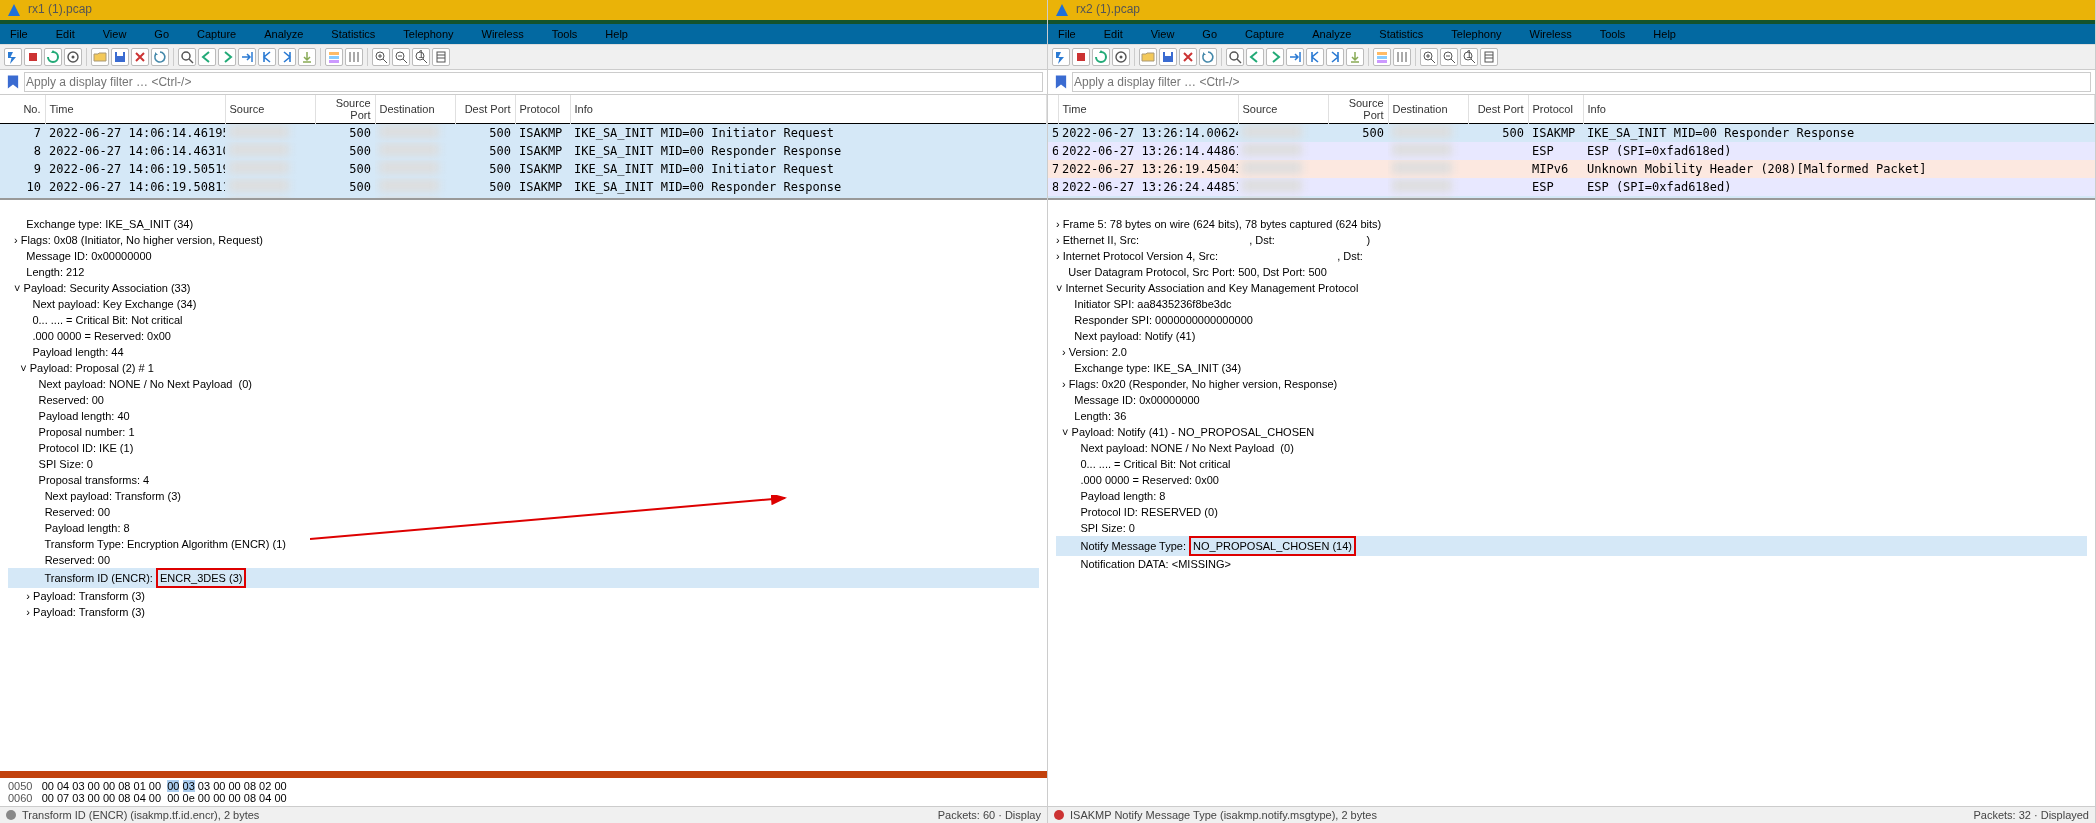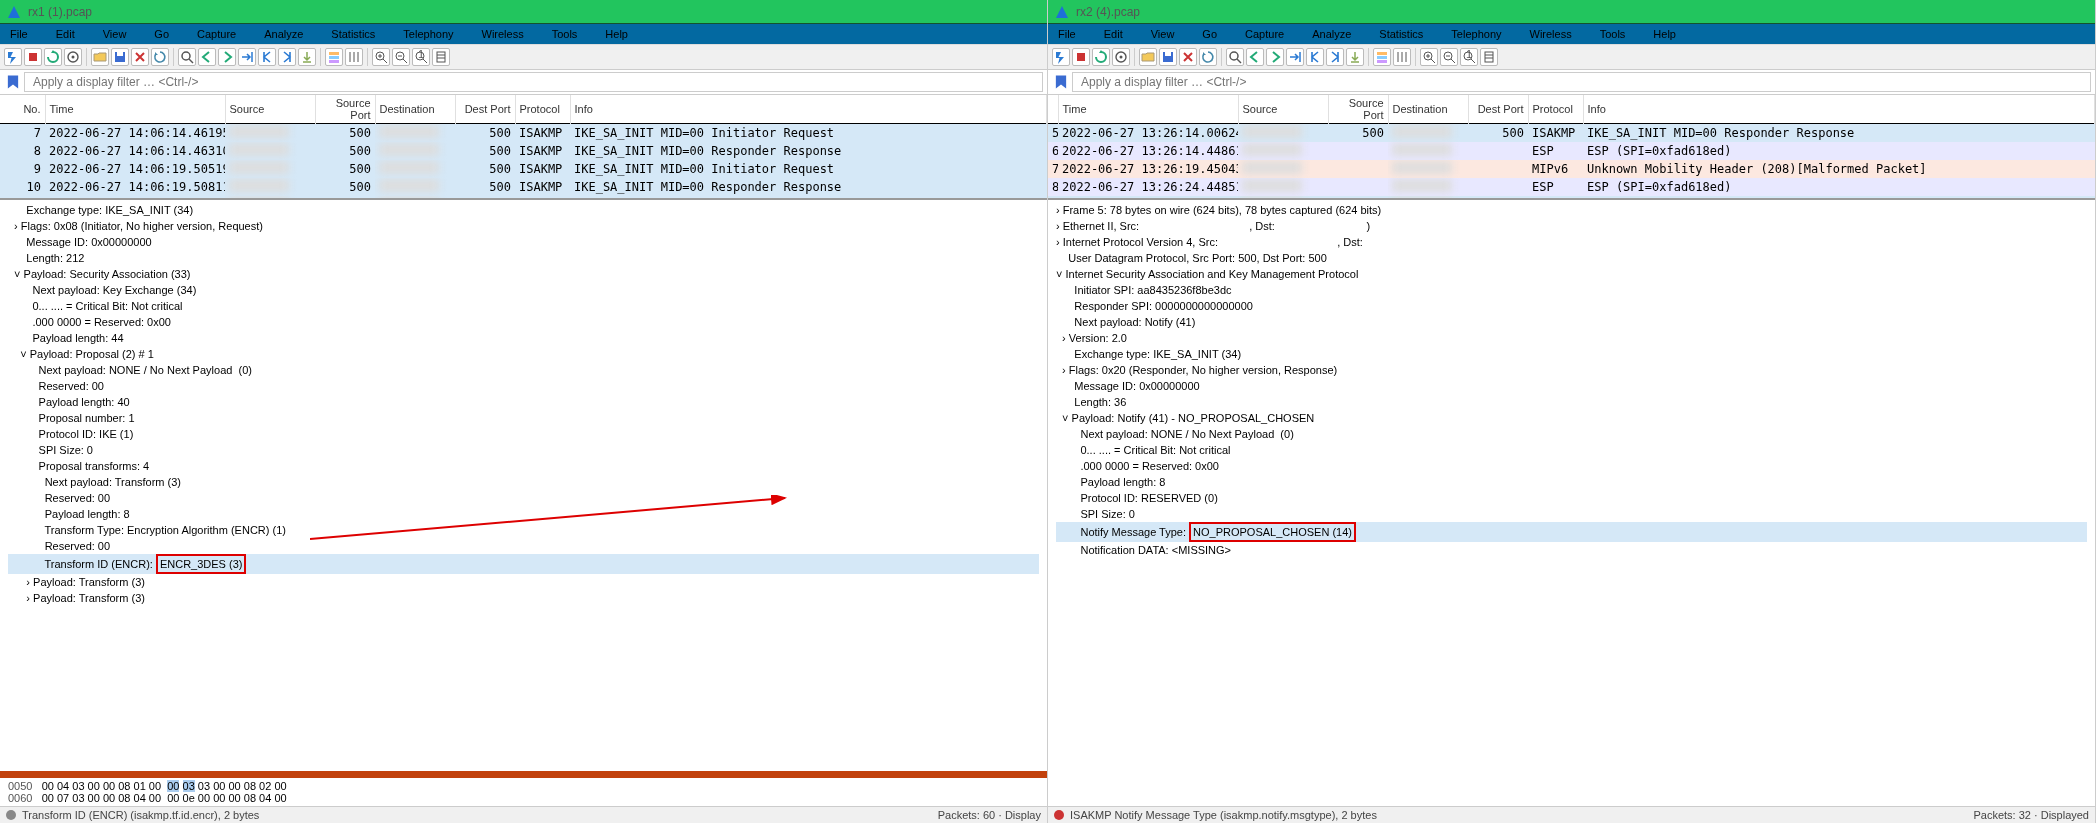--- a/index.html
+++ b/index.html
@@ -1,48 +1,48 @@
 <!DOCTYPE html>
 <html><head>
 <meta charset="utf-8">
 <style>
 * { box-sizing: border-box; margin: 0; padding: 0; font-family: "Segoe UI", Tahoma, sans-serif; font-size: 11px; }
 body { background: #fff; display: flex; width: 2096px; height: 823px; overflow: hidden; }
 .pane { flex: 1; display: flex; flex-direction: column; border-right: 1px solid #ccc; position: relative; }
-.title-bar { display: flex; align-items: center; height: 24px; padding: 2px 6px; background: #22c55e; border-bottom: 1px solid #14532d; }
+.title-bar { display: flex; height: 24px; padding: 2px 6px; background: #eab308; border-bottom: 4px solid #14532d; }
 .shark-fin { width: 16px; height: 16px; margin-right: 6px; }
 .shark-fin svg { width: 16px; height: 16px; }
 .title-text { color: #555; font-size: 12px; }
 .menu-bar { display: flex; gap: 16px; padding: 2px 4px; background: #0369a1; border-bottom: 1px solid #ddd; }
 .menu-item { padding: 2px 6px; cursor: pointer; }
 .toolbar { display: flex; align-items: center; gap: 2px; padding: 3px 4px; background: #f0f0f0; border-bottom: 1px solid #ccc; }
 .tb-icon { width: 18px; height: 18px; border: 1px solid #bbb; border-radius: 2px; display: flex; align-items: center; justify-content: center; background: #fff; cursor: pointer; font-size: 11px; }
 .tb-icon img, .tb-icon svg { width: 14px; height: 14px; }
 .tb-sep { width: 1px; height: 18px; background: #ccc; margin: 0 2px; }
 .filter-bar { display: flex; align-items: center; padding: 2px 4px; background: #fff; border-bottom: 1px solid #ccc; }
 .filter-icon { width: 18px; height: 18px; display: flex; align-items: center; justify-content: center; margin-right: 2px; cursor: pointer; }
-.filter-input { flex: 1; border: 1px solid #ccc; padding: 2px 8px; font-size: 12px; color: #888; background: #fff; }
+.filter-input { flex: 1; border: 1px solid #ccc; padding: 2px 1px; font-size: 12px; color: #888; background: #fff; }
 .packet-list { border-bottom: 1px solid #999; overflow: hidden; }
 .packet-header { background: #fff; border-bottom: 1px solid #000000; }
 .packet-header td { border-right: 1px solid #e0e0e0; padding: 2px 4px; font-weight: normal; color: #333; }
 table { border-collapse: collapse; width: 100%; table-layout: fixed; }
 .packet-row td { padding: 1px 4px; font-family: Consolas, monospace; font-size: 12px; white-space: nowrap; overflow: hidden; }
 .packet-row.sel { background: #d5e8f7; }
 .packet-row.normal { background: #e8e8ff; }
 .packet-row.normal2 { background: #fce8e0; }
 .col-no { width: 45px; text-align: right; }
 .col-time { width: 180px; }
 .col-src { width: 90px; }
 .col-sport { width: 60px; text-align: right; }
 .col-dst { width: 80px; }
 .col-dport { width: 60px; text-align: right; }
 .col-proto { width: 55px; }
 .col-info { }
 .splitter { height: 1px; background: #999; }
-.detail-pane { flex: 1; overflow: auto; padding: 2px 8px; font-family: Consolas, monospace; font-size: 12px; line-height: 16px; background: #fff; }
+.detail-pane { flex: 1; overflow: auto; padding: 16px 8px; font-family: Consolas, monospace; font-size: 12px; line-height: 16px; background: #fff; }
 .detail-line { white-space: pre; }
 .detail-line.sel { background: #d5e8f7; }
 .highlight-box { border: 2px solid #d00; display: inline-block; padding: 0 2px; background: #d5e8f7; }
 .hex-pane { padding: 2px 8px; font-family: Consolas, monospace; font-size: 12px; background: #fff; border-top: 7px solid #c2410c; }
 .hex-line { white-space: pre; }
 .addr { color: #555; }
 .hex-b { display: inline; }
 .hex-b.sel { background: #aaccee; }
 .status-bar { display: flex; align-items: center; border-top: 1px solid #ccc; padding: 2px 6px; background: #f0f0f0; font-size: 11px; color: #444; }
 .status-dot { width: 10px; height: 10px; border-radius: 50%; background: #888; margin-right: 6px; }
@@ -323,21 +323,21 @@
   </div>
 </div>
 
 <div class="pane">
   <div class="title-bar">
     <span class="shark-fin">
       <svg viewBox="0 0 16 16">
           <path d="M2 14 L8 2 L14 14 Z" fill="#1e6fd9"></path>
         </svg>
     </span>
-    <span class="title-text">rx2 (4).pcap</span>
+    <span class="title-text">rx2 (1).pcap</span>
   </div>
   <div class="menu-bar">
     <span class="menu-item">File</span>
     <span class="menu-item">Edit</span>
     <span class="menu-item">View</span>
     <span class="menu-item">Go</span>
     <span class="menu-item">Capture</span>
     <span class="menu-item">Analyze</span>
     <span class="menu-item">Statistics</span>
     <span class="menu-item">Telephony</span>

